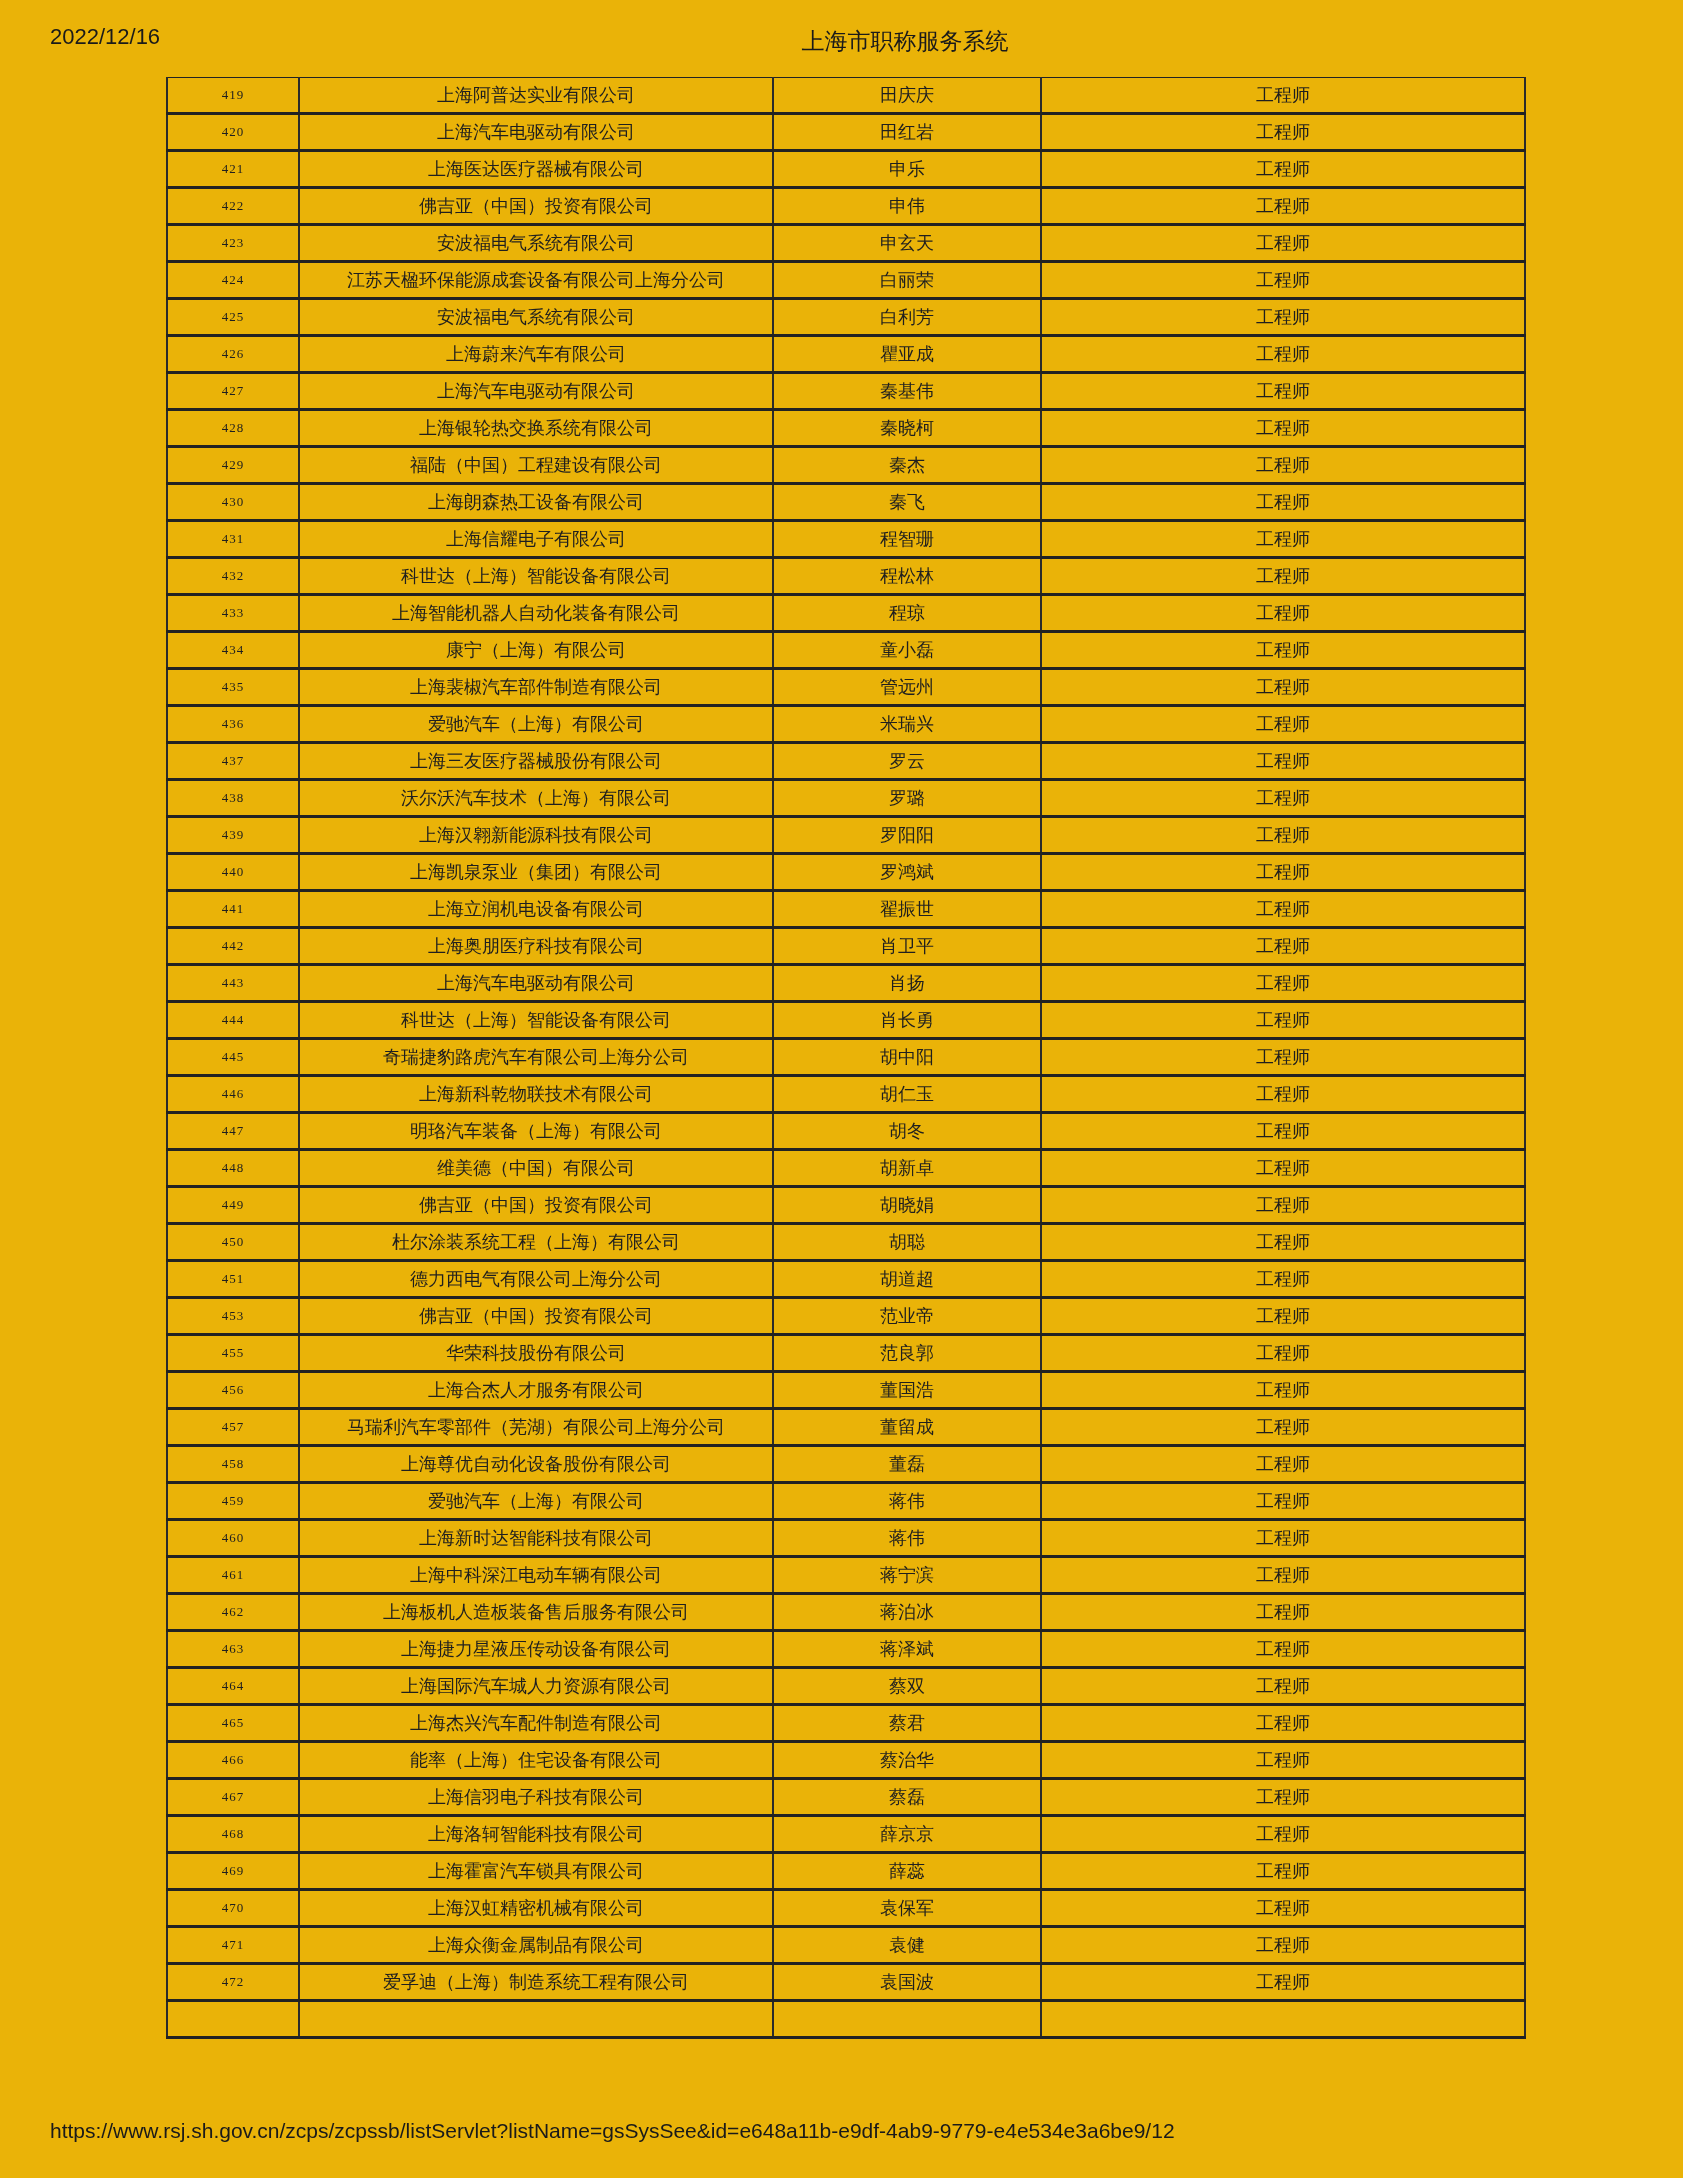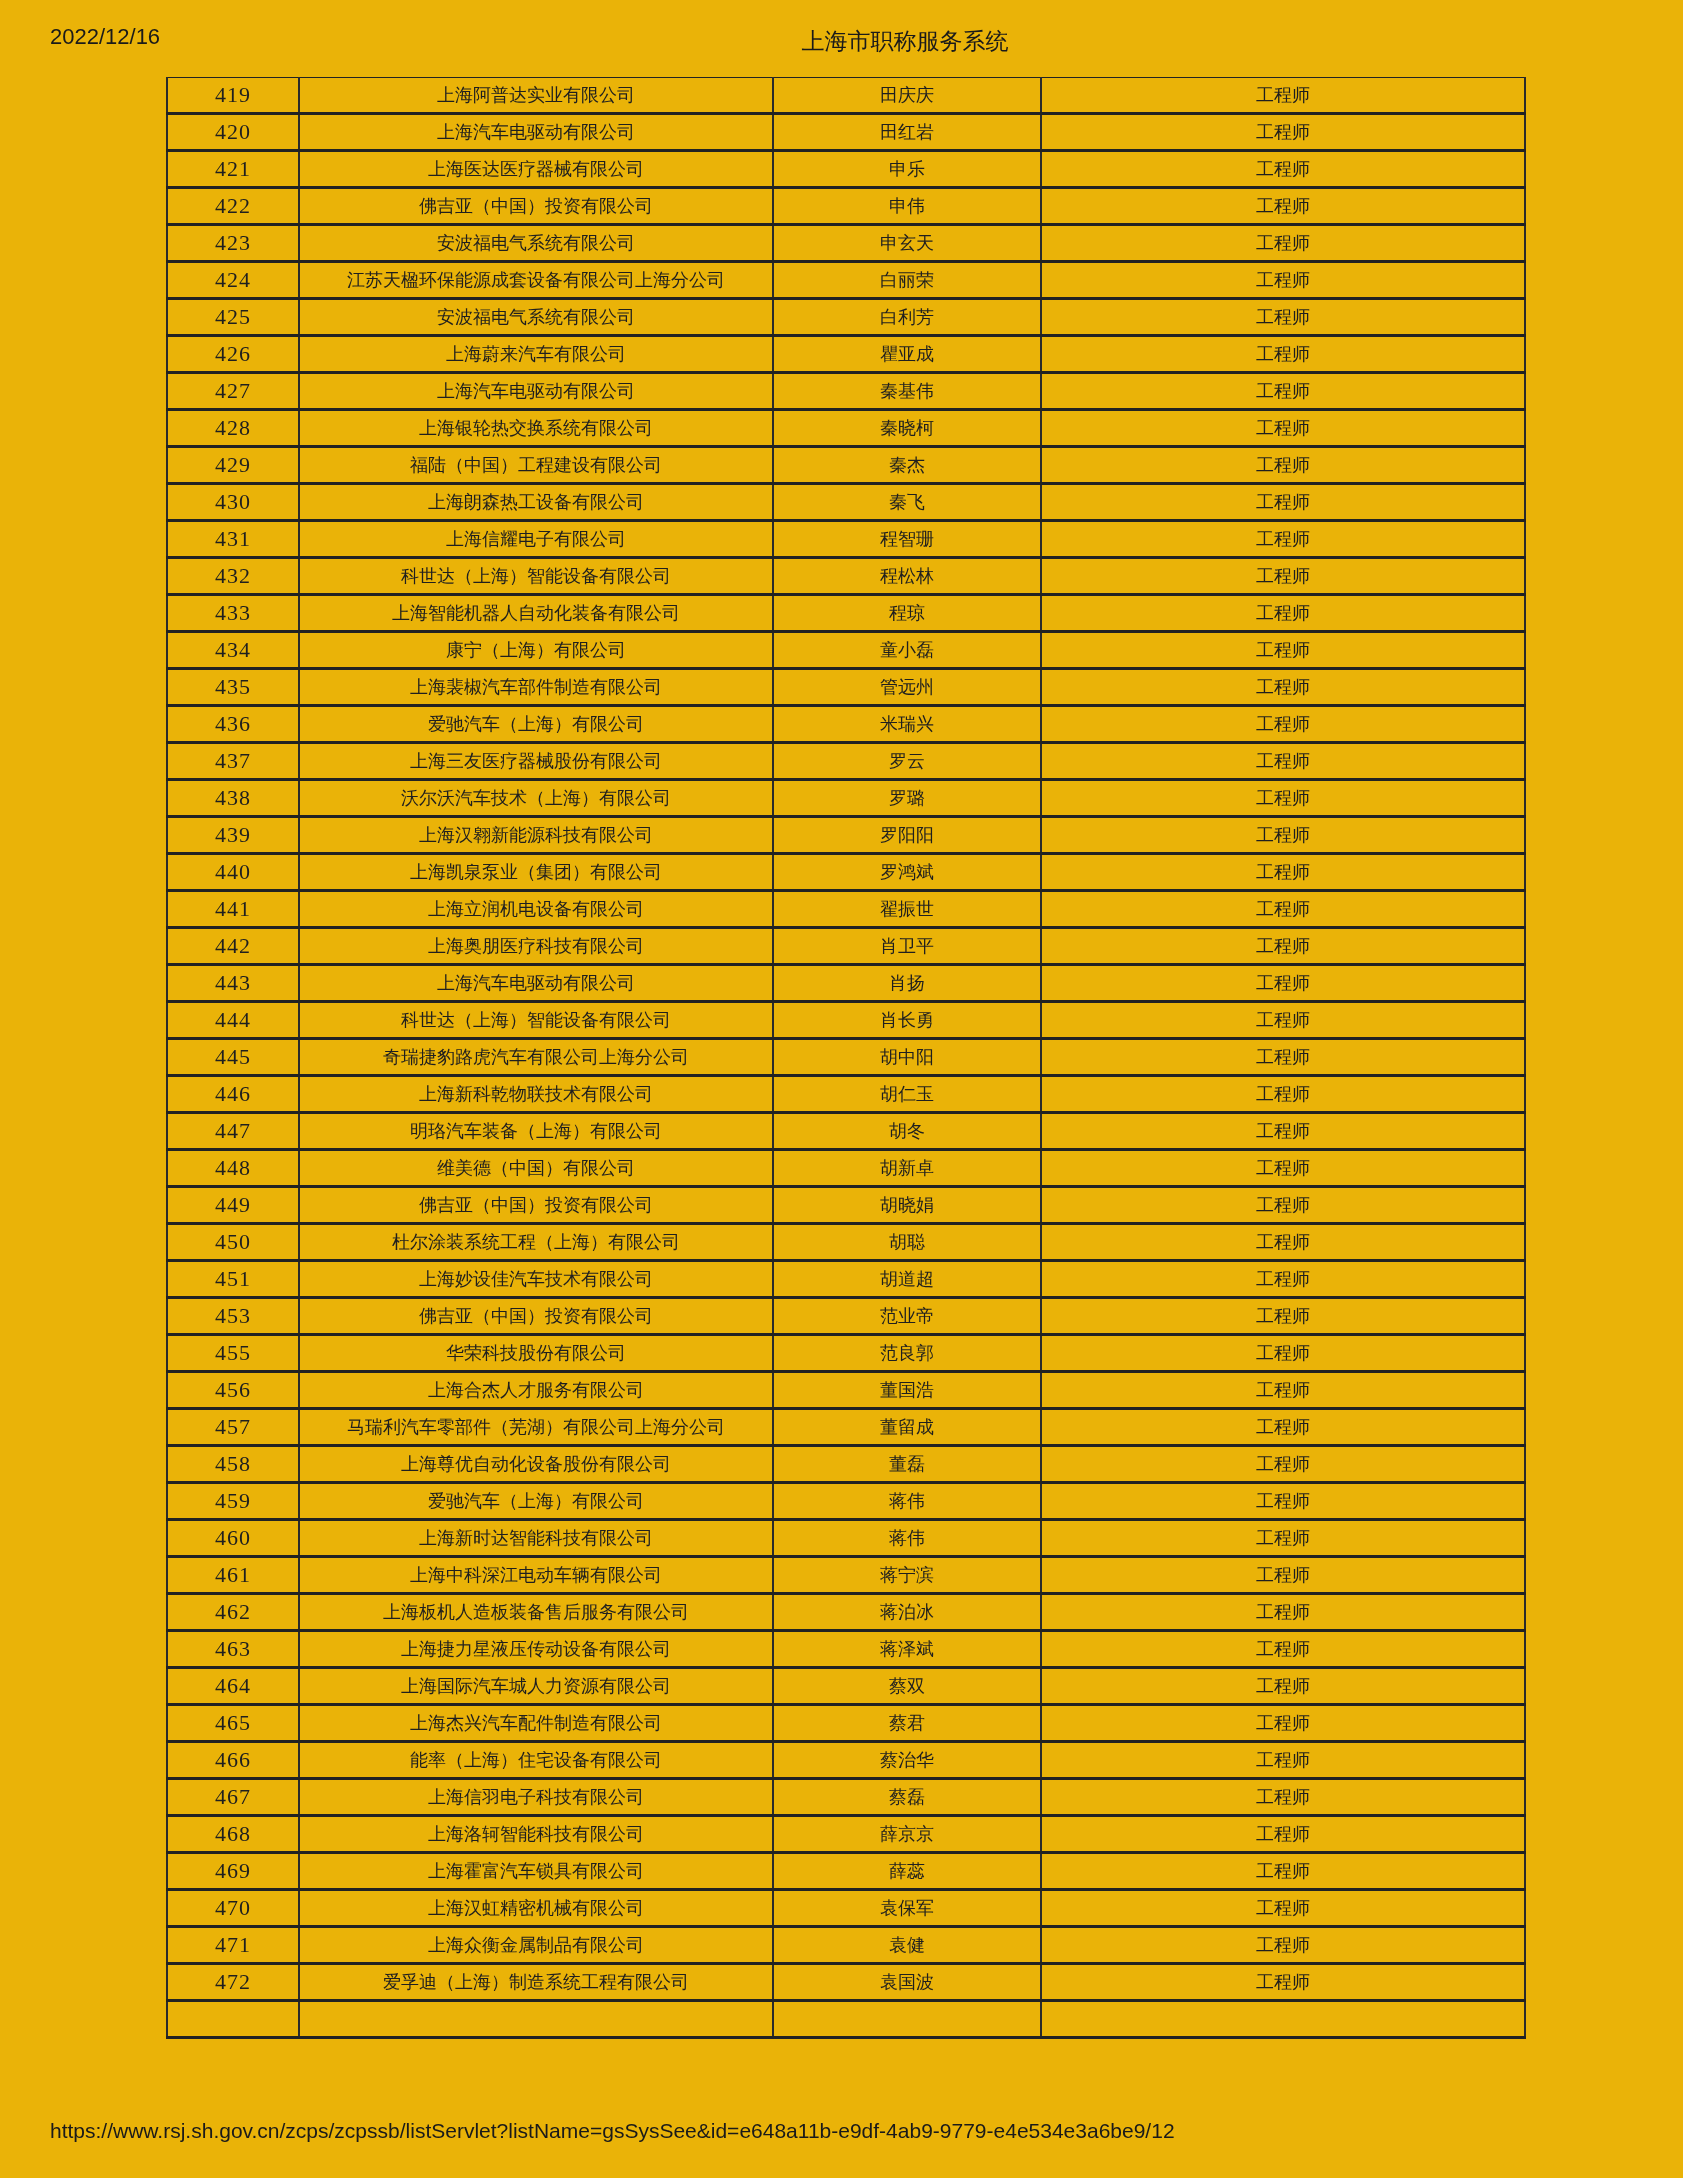--- a/index.html
+++ b/index.html
@@ -53,21 +53,21 @@
     padding: 0 4px;
     text-align: center;
     vertical-align: middle;
     font-size: 18px;
     color: #1f1f1f;
     overflow: hidden;
     white-space: nowrap;
   }
   table.list tr:first-child td { border-top-width: 1px; }
   table.list td.no-cell {
-    font-size: 22px;
+    font-size: 13px;
     letter-spacing: 1px;
   }
   .footer {
     position: absolute;
     left: 50px;
     right: 51px;
     top: 2119px;
     display: flex;
     justify-content: flex-start;
     align-items: baseline;
@@ -283,21 +283,21 @@
             <td class="title-cell">工程师</td>
           </tr>
           <tr>
             <td class="no-cell">450</td>
             <td class="company-cell">杜尔涂装系统工程（上海）有限公司</td>
             <td class="name-cell">胡聪</td>
             <td class="title-cell">工程师</td>
           </tr>
           <tr>
             <td class="no-cell">451</td>
-            <td class="company-cell">上海妙设佳汽车技术有限公司</td>
+            <td class="company-cell">德力西电气有限公司上海分公司</td>
             <td class="name-cell">胡道超</td>
             <td class="title-cell">工程师</td>
           </tr>
           <tr>
             <td class="no-cell">453</td>
             <td class="company-cell">佛吉亚（中国）投资有限公司</td>
             <td class="name-cell">范业帝</td>
             <td class="title-cell">工程师</td>
           </tr>
           <tr>

